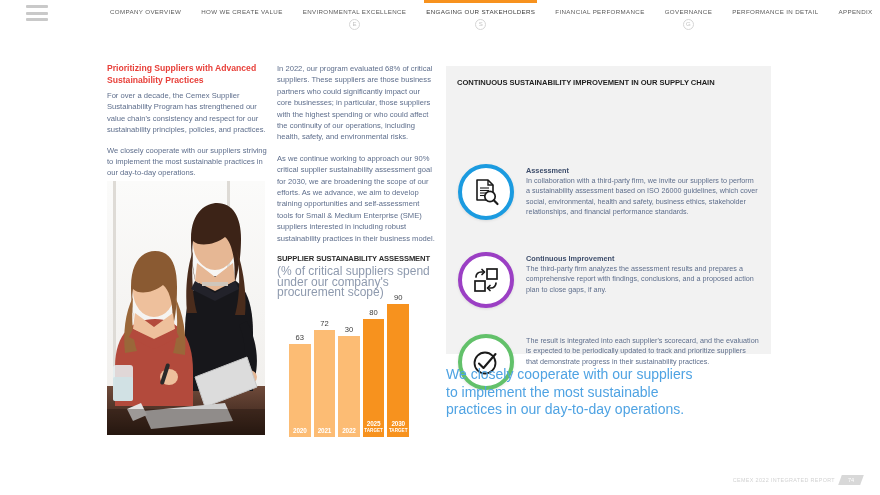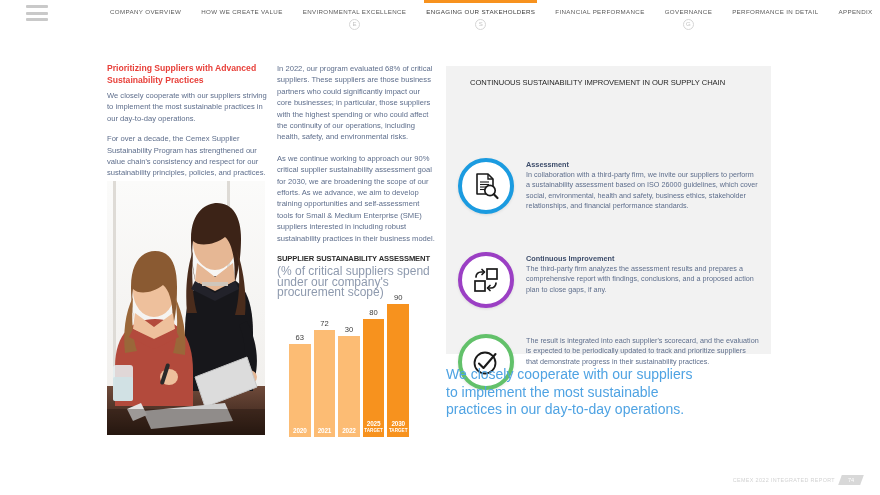--- a/index.html
+++ b/index.html
@@ -101,25 +101,25 @@
   }
   .bar .inlabel .sub { display: block; font-size: 4.6px; letter-spacing: 0px; }
 
   
   .panel {
     position: absolute; left: 446px; top: 66px;
     width: 325px; height: 288px;
     background: #F2F2F2;
   }
   .panel-title {
-    position: absolute; left: 24px; top: 12px;
-    font-size: 7.6px; font-weight: normal; color: #1f1f1f; letter-spacing: -0.05px;
+    position: absolute; left: 11px; top: 12px;
+    font-size: 7.6px; font-weight: bold; color: #1f1f1f; letter-spacing: -0.05px;
   }
   .step { position: absolute; left: 12px; width: 301px; display: flex; gap: 12px; }
-  .step-1 { top: 92px; }
+  .step-1 { top: 98px; }
   .step-2 { top: 186px; }
   .step-3 { top: 268px; }
   .iconring {
     flex: 0 0 auto; width: 56px; height: 56px; border-radius: 50%;
     background: #ffffff;
     display: flex; align-items: center; justify-content: center;
     box-shadow: 0 1px 3px rgba(0,0,0,0.10);
   }
   .iconring.blue   { border: 4px solid #1B9BE0; }
   .iconring.purple { border: 4px solid #9B3FC4; }
@@ -188,22 +188,22 @@
         </div>
         <div class="navitem">
           <div class="lbl">APPENDIX</div>
         </div>
       </div>
   </div>
 
   <div class="col-left">
     <div class="heading-red">Prioritizing Suppliers with Advanced Sustainability Practices</div>
     <div class="body-blue">
+      <p>For over a decade, the Cemex Supplier Sustainability Program has strengthened our value chain's consistency and respect for our sustainability principles, policies, and practices.</p>
       <p>We closely cooperate with our suppliers striving to implement the most sustainable practices in our day-to-day operations.</p>
-      <p>For over a decade, the Cemex Supplier Sustainability Program has strengthened our value chain's consistency and respect for our sustainability principles, policies, and practices.</p>
     </div>
   </div>
 
   <div class="photo">
     <svg width="158" height="254" viewBox="0 0 158 254" xmlns="http://www.w3.org/2000/svg">
       <defs>
         <linearGradient id="bgwin" x1="0" y1="0" x2="0" y2="1">
           <stop offset="0%" stop-color="#fbfbfa"></stop>
             <stop offset="100%" stop-color="#efedea"></stop>
         </linearGradient>

